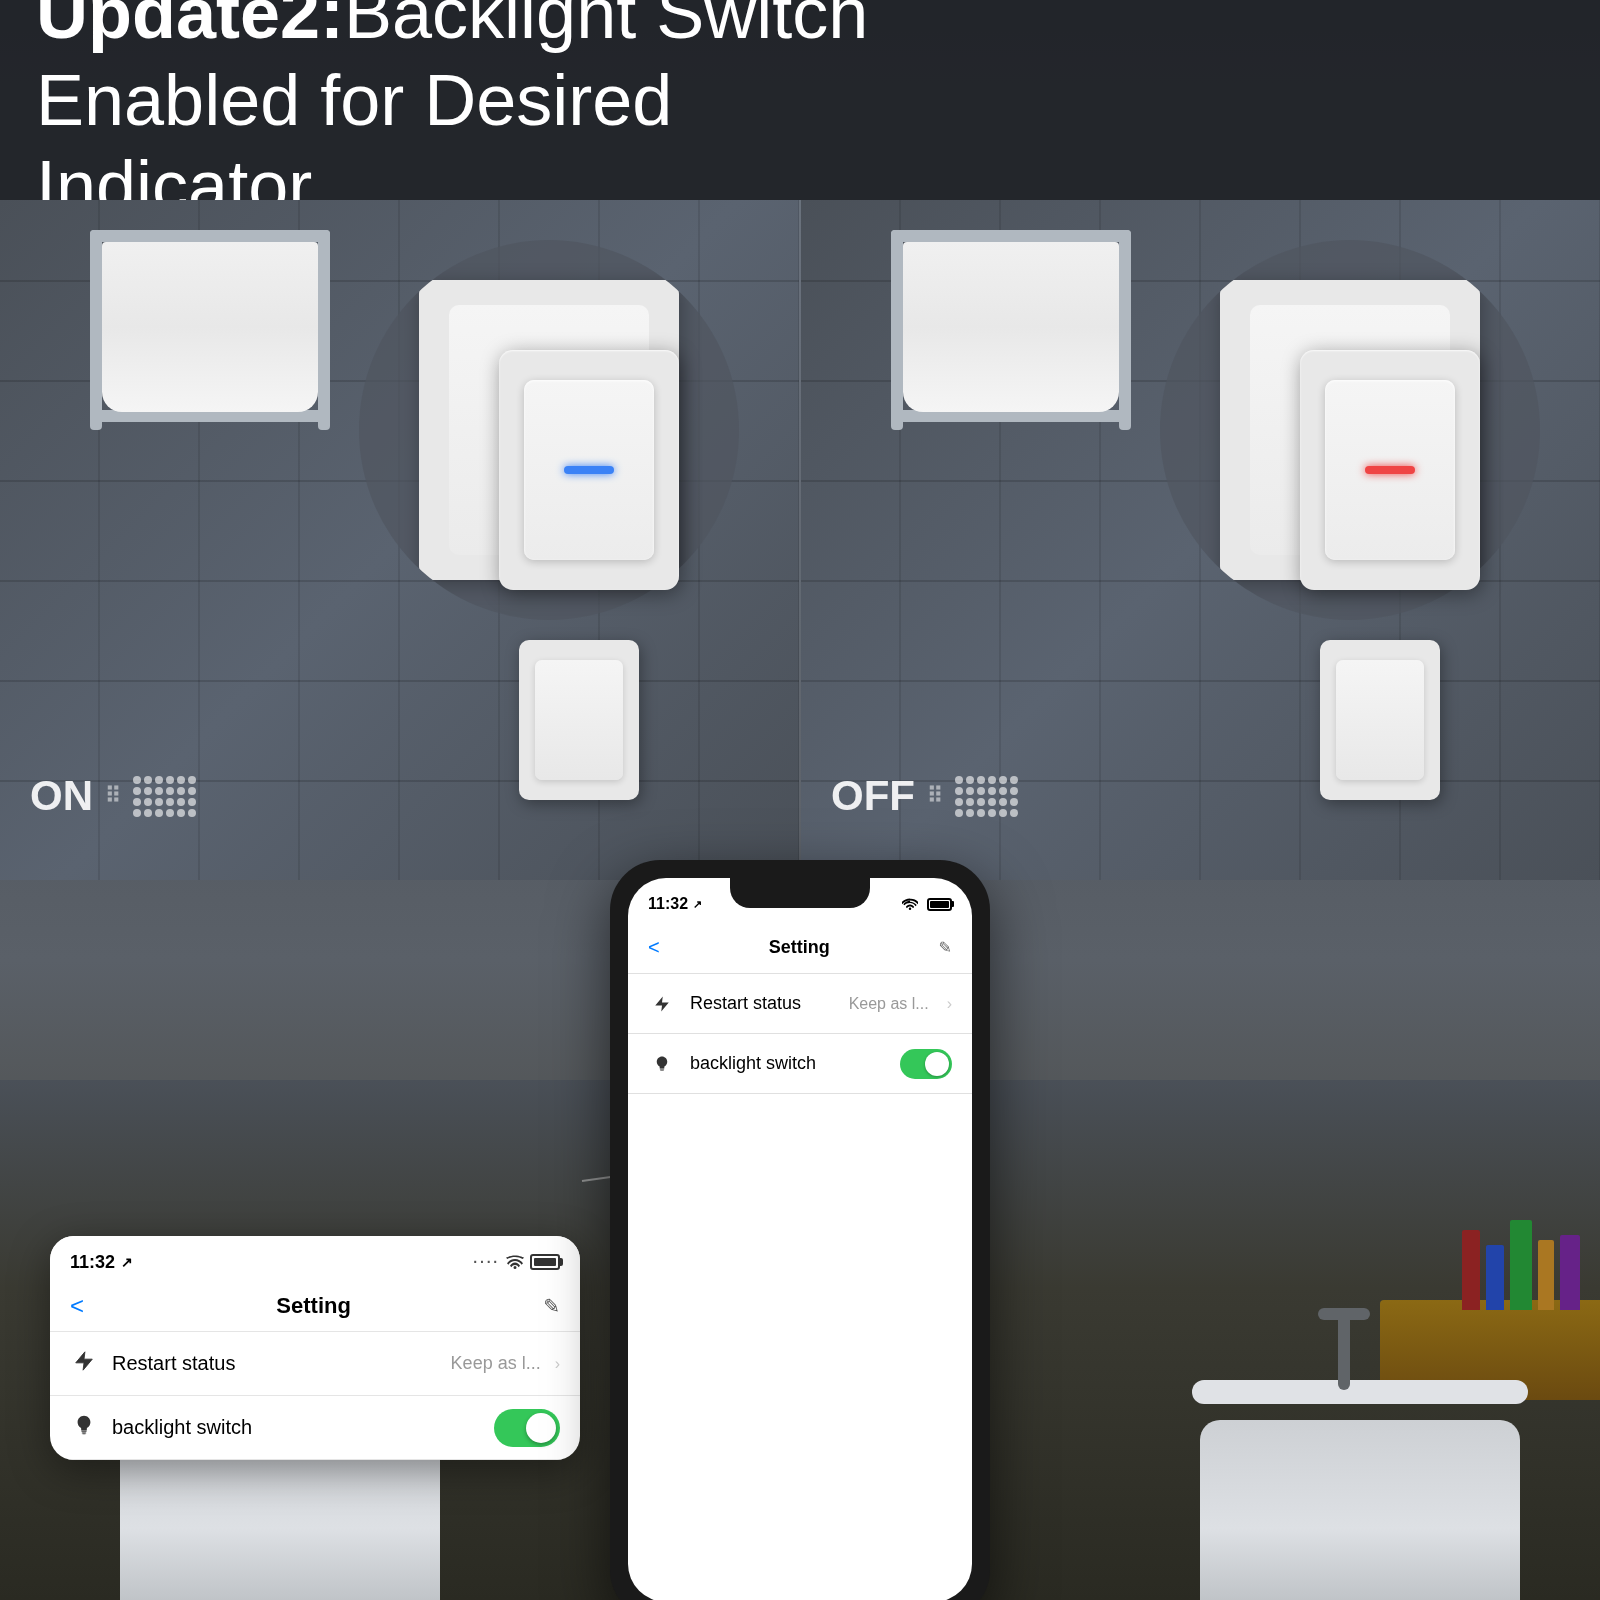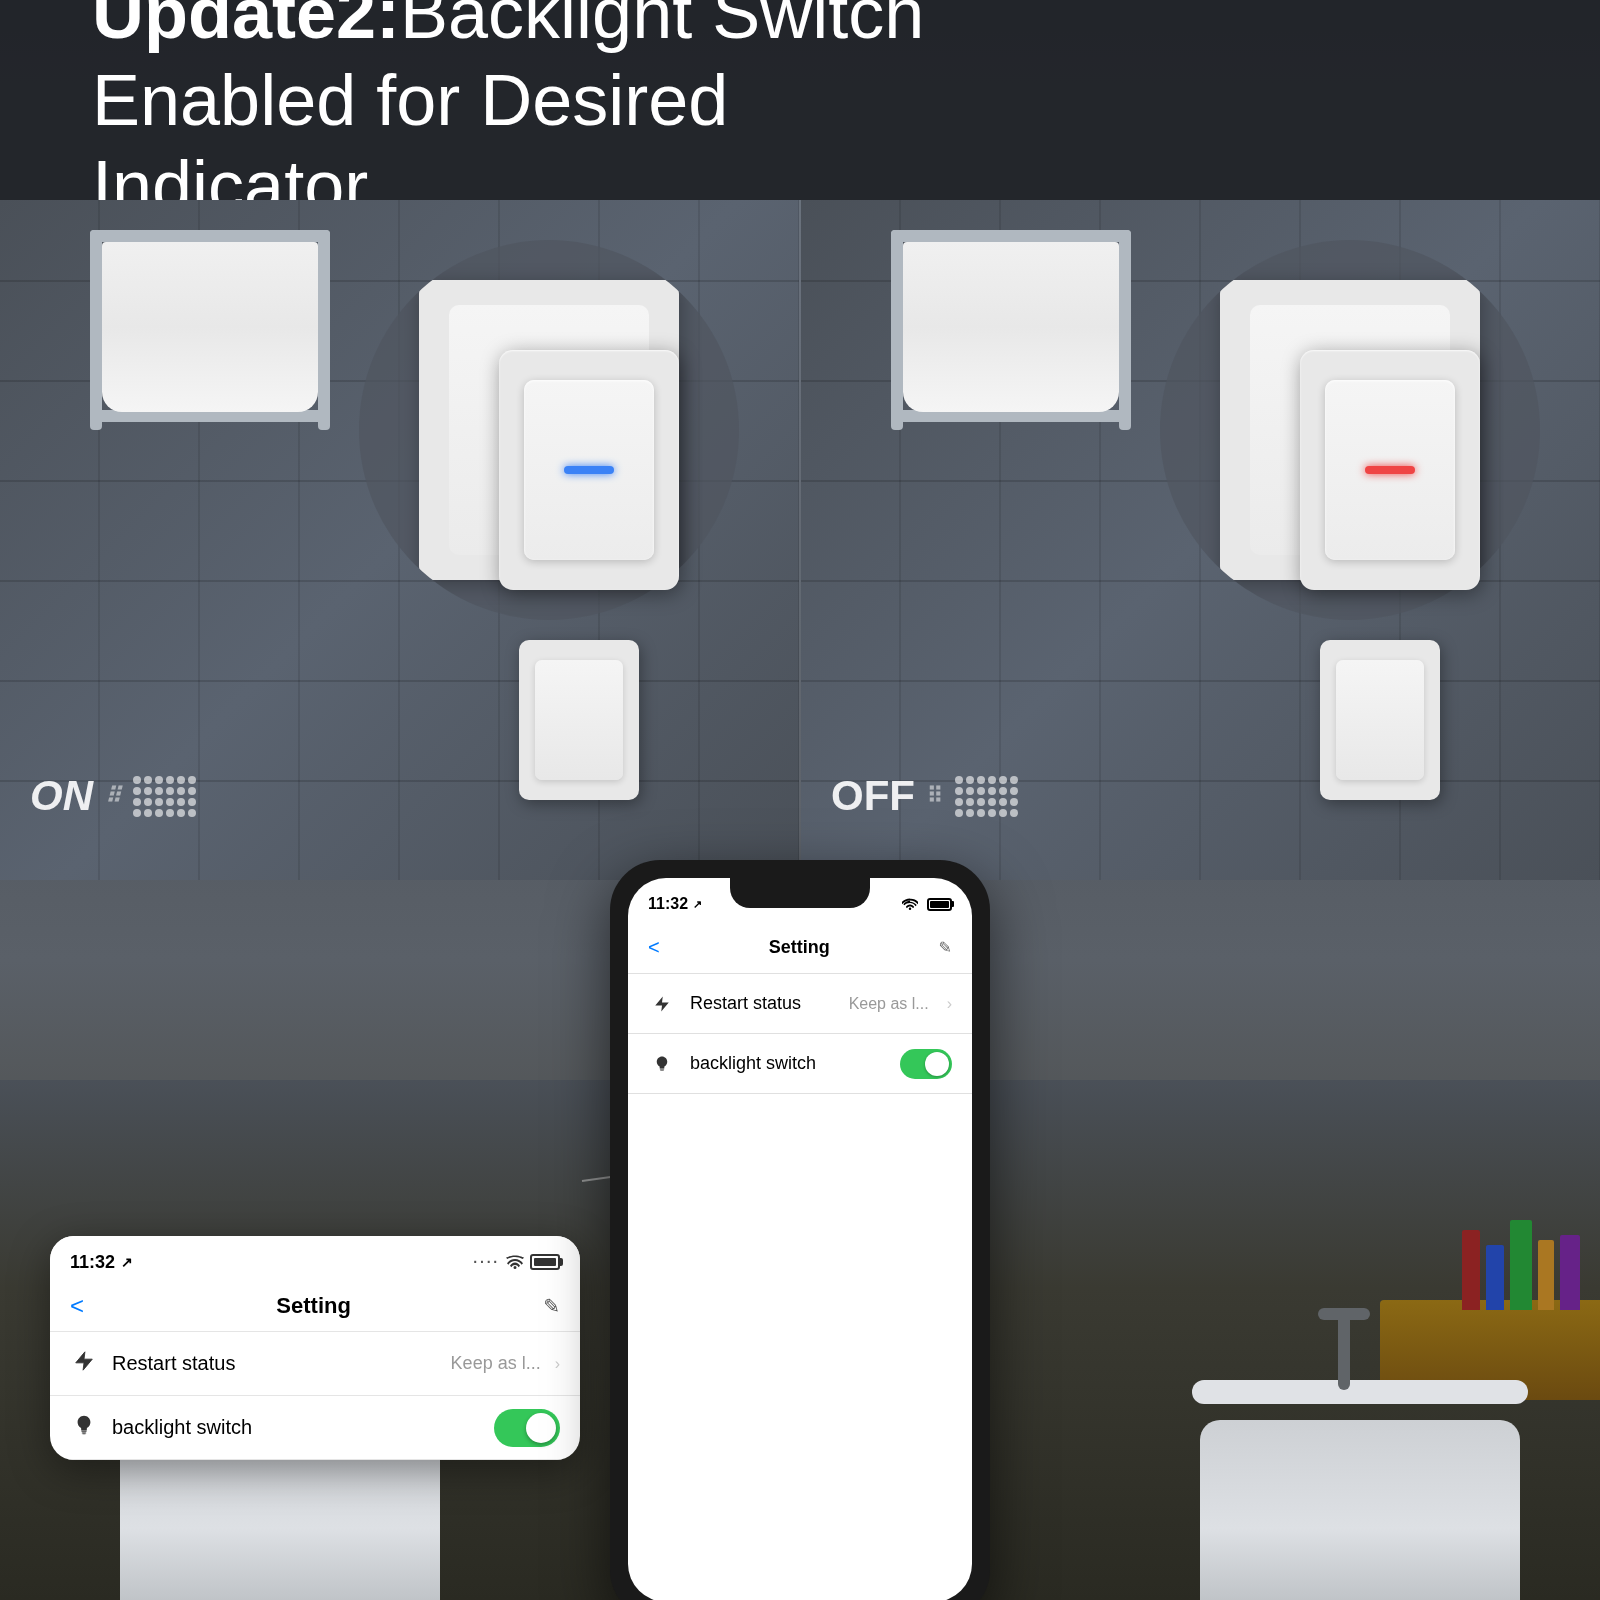--- a/index.html
+++ b/index.html
@@ -22,21 +22,21 @@
     
     .header-section {
       position: absolute;
       top: 0;
       left: 0;
       right: 0;
       height: 200px;
       background: rgba(30,33,38,0.85);
       display: flex;
       align-items: center;
-      padding: 30px 92px;
+      padding: 30px 36px;
     }
 
     .header-title {
       font-size: 72px;
       font-weight: 400;
       color: #ffffff;
       line-height: 1.2;
     }
 
     .header-title strong {
@@ -519,21 +519,21 @@
         </div>
       </div>
     </div>
 
     <div class="wall-switch-big" style="top:150px; right:120px;">
       <div class="switch-button-big">
         <div class="indicator-blue"></div>
       </div>
     </div>
 
-    <div class="on-off-label" style="bottom:60px; left:30px;font-style:italic;">
+    <div class="on-off-label" style="bottom:60px; left:30px;">
       <span>ON</span>
       <span style="font-size:22px; color: rgba(255,255,255,0.5);">⠿</span>
       <div class="dot-matrix">
         <div class="dot"></div>
         <div class="dot"></div>
         <div class="dot"></div>
         <div class="dot"></div>
         <div class="dot"></div>
         <div class="dot"></div>
         <div class="dot"></div>

